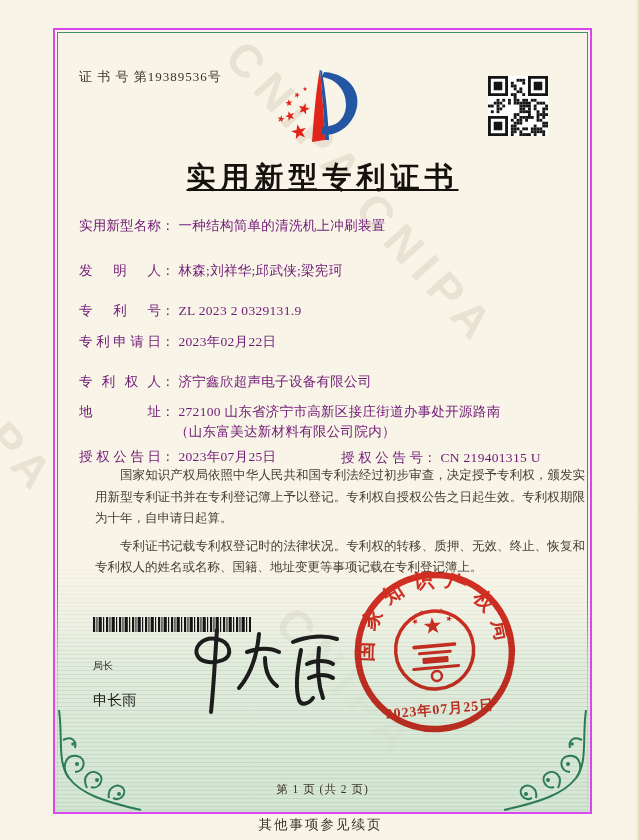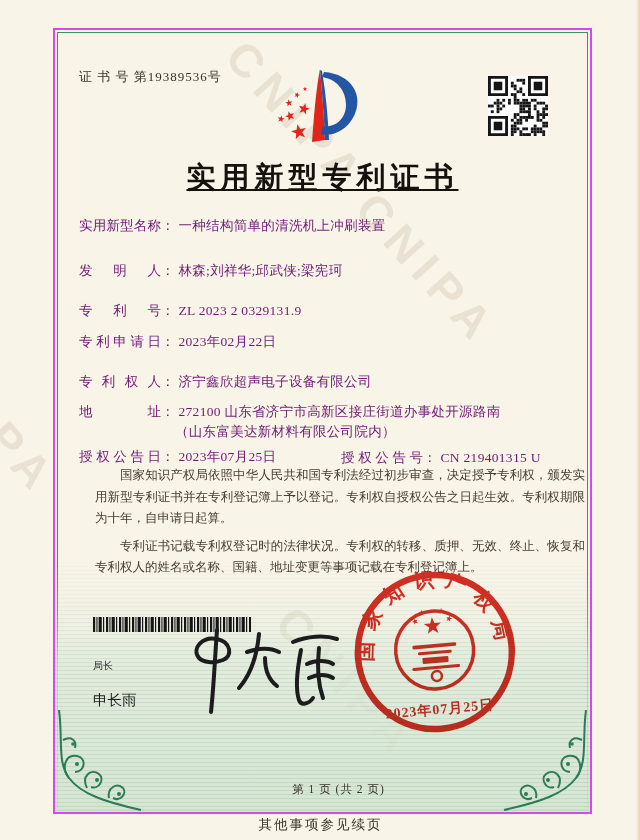--- a/index.html
+++ b/index.html
@@ -55,21 +55,21 @@
   .barcode{position:absolute;left:38px;top:587px;width:158px;height:15px;}
   .sig-title{position:absolute;left:38px;top:629px;font-family:"Liberation Sans",sans-serif;
              font-size:10px;color:#1d1d1d;}
   .sig-name{position:absolute;left:38px;top:661px;font-family:"Liberation Sans",sans-serif;
             font-size:14.5px;color:#1d1d1d;}
   .sig-svg{position:absolute;left:126px;top:582px;width:170px;height:115px;}
 
   .seal{position:absolute;left:347px;top:566px;width:176px;height:176px;z-index:5;
         mix-blend-mode:multiply;opacity:.95;transform:rotate(-5deg);}
 
-  .page-no{position:absolute;left:16px;top:752px;width:100%;text-align:center;
+  .page-no{position:absolute;left:0;top:752px;width:100%;text-align:center;
            font-size:11.5px;color:#3a332a;letter-spacing:1px;}
   .note{position:absolute;left:53px;top:816px;width:535px;text-align:center;
         font-size:13.5px;color:#3a332a;letter-spacing:2px;z-index:3;}
 </style>
 </head>
 <body>
 
 <div class="page">
 
   <div class="wm" style="left:255px;top:30px">CNIPA</div>

